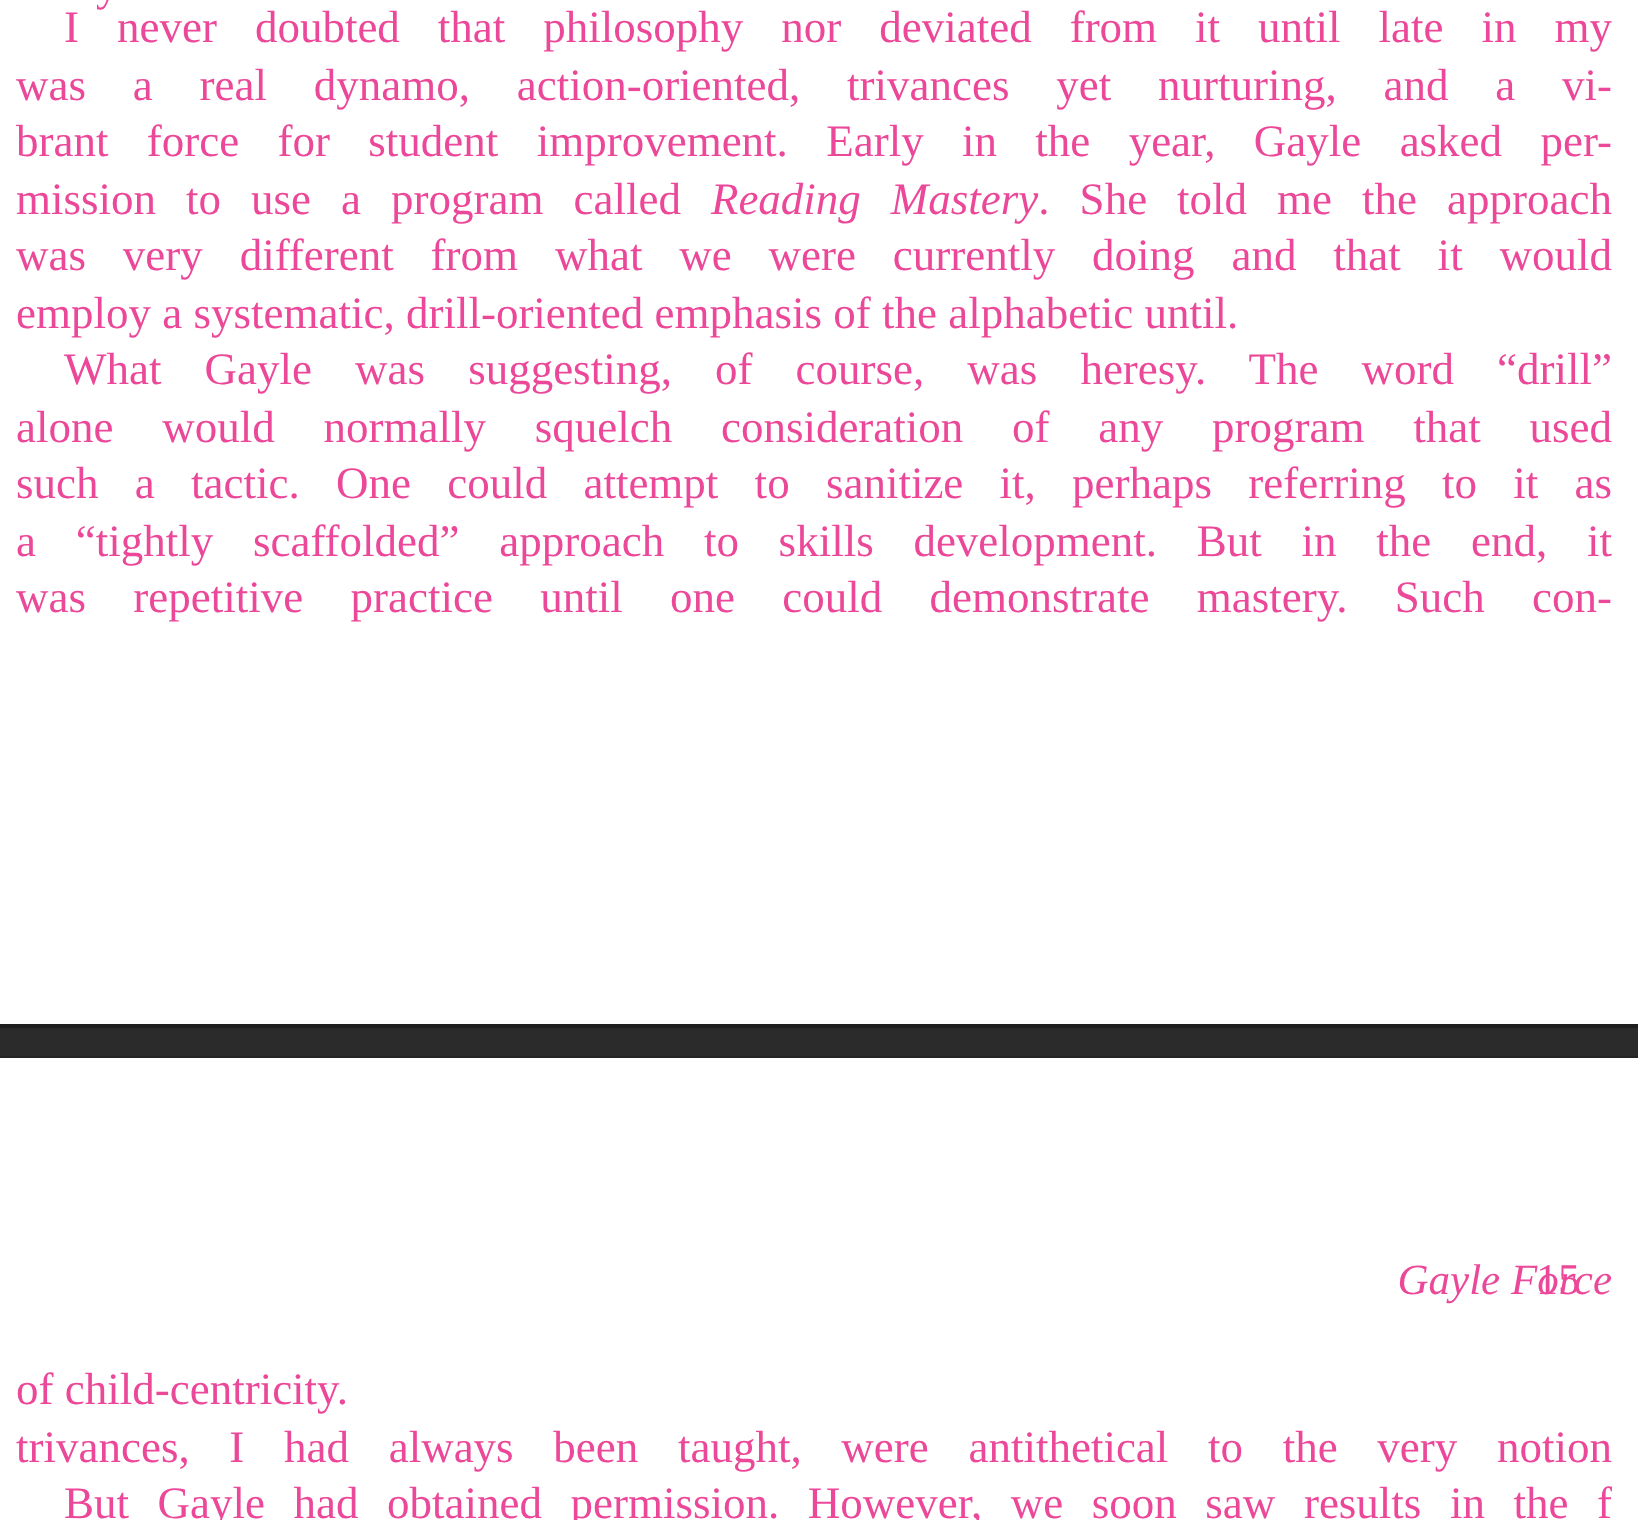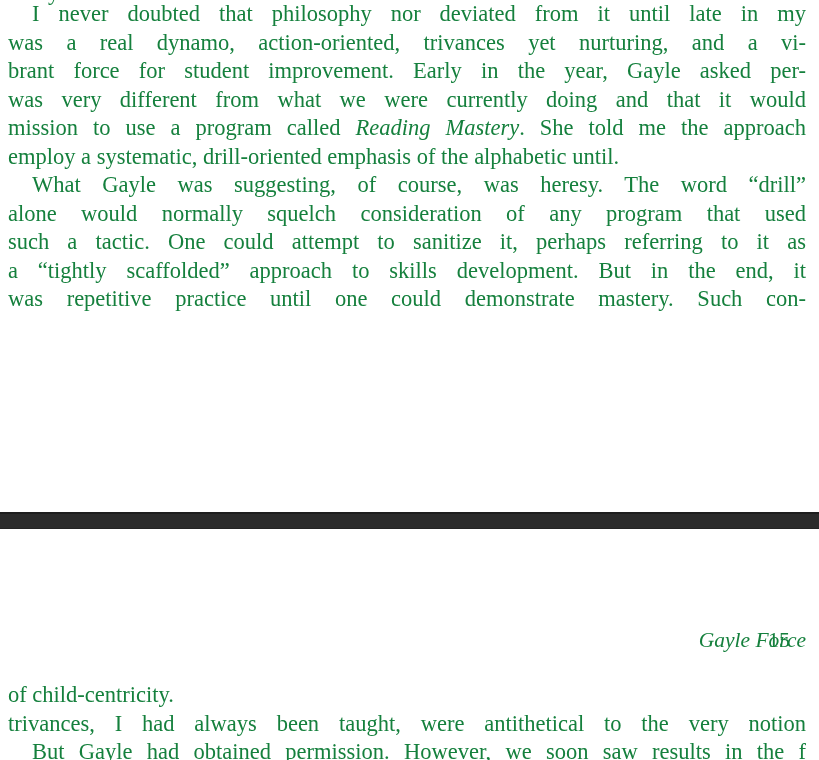--- a/index.html
+++ b/index.html
@@ -4,21 +4,21 @@
 <style>
   * { margin: 0; padding: 0; box-sizing: border-box; }
   html, body { background: #ffffff; }
   .page {
     position: relative;
     width: 819px;
     height: 760px;
     background: #ffffff;
     overflow: hidden;
     font-family: "Liberation Serif", "DejaVu Serif", serif;
-    color: #15803d;
+    color: #ec4899;
   }
   .page-top {
     position: relative;
     height: 512px;
     overflow: hidden;
     padding: 0 13px 0 8px;
   }
   .clip-fragment {
     position: absolute;
     left: 48px;
@@ -69,22 +69,22 @@
 
 <div class="page">
 
   <section class="page-top">
     <span class="clip-fragment">y</span>
     <div id="top-paragraphs">
         <div class="bodytext">
           <div class="line just indent"><span>I never doubted that philosophy nor deviated from it until late in my</span></div>
           <div class="line just"><span>was a real dynamo, action-oriented, trivances yet nurturing, and a vi-</span></div>
           <div class="line just"><span>brant force for student improvement. Early in the year, Gayle asked per-</span></div>
+          <div class="line just"><span>mission to use a program called </span><span class="em">Reading Mastery</span><span>. She told me the approach</span></div>
           <div class="line just"><span>was very different from what we were currently doing and that it would</span></div>
-          <div class="line just"><span>mission to use a program called </span><span class="em">Reading Mastery</span><span>. She told me the approach</span></div>
           <div class="line"><span>employ a systematic, drill-oriented emphasis of the alphabetic until.</span></div>
         </div>
         <div class="bodytext">
           <div class="line just indent"><span>What Gayle was suggesting, of course, was heresy. The word “drill”</span></div>
           <div class="line just"><span>alone would normally squelch consideration of any program that used</span></div>
           <div class="line just"><span>such a tactic. One could attempt to sanitize it, perhaps referring to it as</span></div>
           <div class="line just"><span>a “tightly scaffolded” approach to skills development. But in the end, it</span></div>
           <div class="line just"><span>was repetitive practice until one could demonstrate mastery. Such con-</span></div>
         </div>
       </div>

